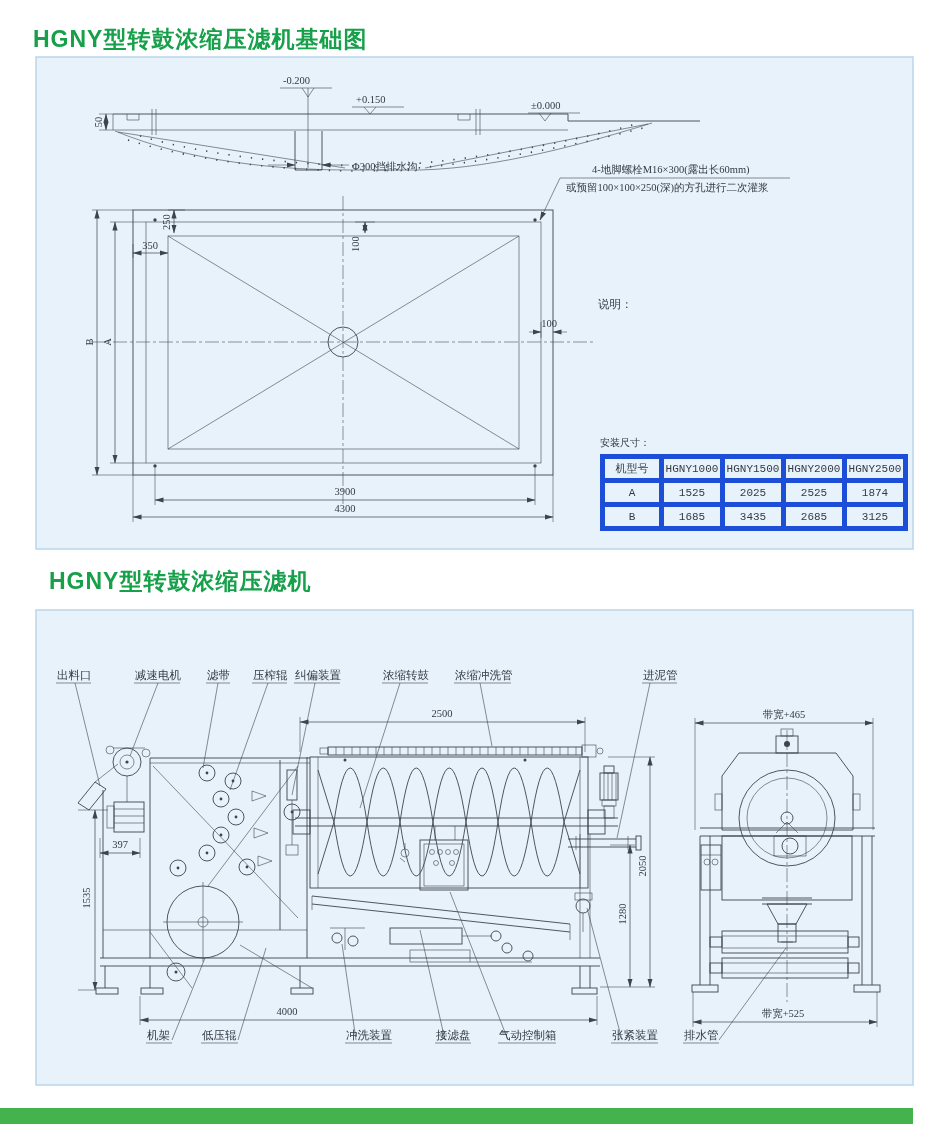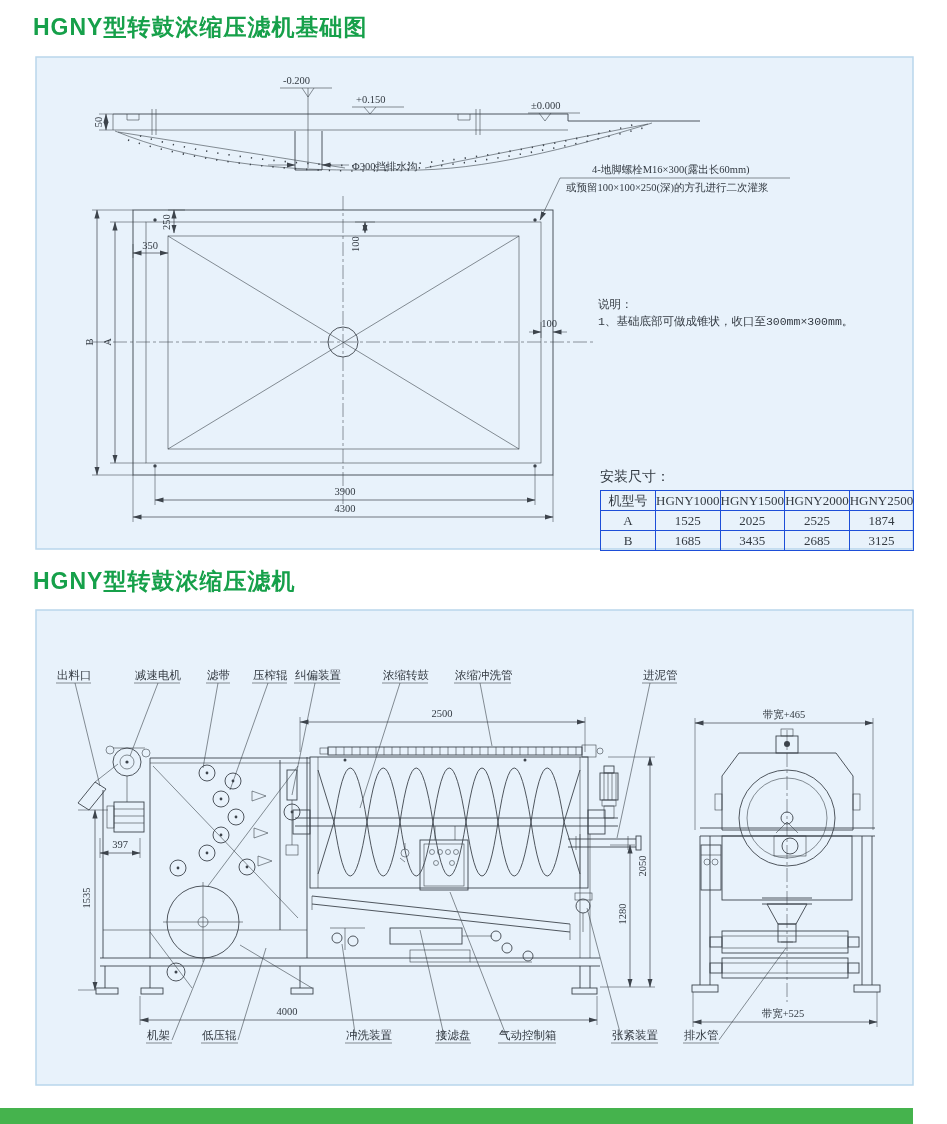--- a/index.html
+++ b/index.html
@@ -2,37 +2,37 @@
 <html style="--title_green: #16a04a; --panel_bg: #e8f2fb; --panel_border: #b9d6ec; --line: #3d444c; --footer_green: #45b34d;"><head>
 <meta charset="utf-8">
 <style>
   :root{
     --title_green:#16a04a; --panel_bg:#e8f2fb; --panel_border:#b9d6ec;
     --line:#3d444c; --ink:#333a42; --footer_green:#45b34d;
   }
   html,body{margin:0;padding:0;background:#ffffff;}
   body{width:947px;height:1124px;position:relative;font-family:"Liberation Sans",sans-serif;overflow:hidden;}
   .page-title{position:absolute;left:33px;color:var(--title_green);font-size:23px;font-weight:bold;letter-spacing:1px;white-space:nowrap;}
-  #title1{top:12px;}
-  #title2{top:566px;}
+  #title1{top:24px;}
+  #title2{top:566px;margin-left:16px;}
   svg text{fill:var(--ink);font-family:"Liberation Serif","DejaVu Serif",serif;}
   .ln{stroke:var(--line);stroke-width:0.9;fill:none;}
   .thin{stroke:var(--line);stroke-width:0.6;fill:none;}
   .dim{stroke:var(--line);stroke-width:0.7;fill:none;marker-start:url(#arr);marker-end:url(#arr);}
   .ext{stroke:var(--line);stroke-width:0.55;fill:none;}
   .cl{stroke:var(--line);stroke-width:0.55;fill:none;stroke-dasharray:14 3 3 3;}
   .dot{fill:var(--line);}
   .dtx{font-size:10.5px;}
   .lbl{font-size:11.5px;}
   .stip{stroke:var(--line);stroke-width:1.6;fill:none;stroke-dasharray:1.3 10;}
-  .notes{position:absolute;left:598px;top:296px;width:300px;font-family:Liberation Mono, monospace;font-size:11.5px;color:var(--ink);line-height:17px;}
+  .notes{position:absolute;left:598px;top:296px;width:300px;font-family:Liberation Serif, serif;font-size:11.5px;color:var(--ink);line-height:17px;}
   .tblwrap{position:absolute;left:600px;top:436px;font-family:"Liberation Serif","DejaVu Serif",serif;color:var(--ink);}
-  .tblcap{font-size:14px;margin-bottom:4px;margin-top:32px;}
+  .tblcap{font-size:10px;margin-bottom:4px;}
   table.dims{border-collapse:collapse;}
-  table.dims td{border:1px solid #1d4ed8;font-size:13px;text-align:center;padding:0;height:19px;}
+  table.dims td{border:5px solid #1d4ed8;font-size:11px;text-align:center;padding:0;height:19px;font-family:Liberation Mono, monospace;}
   td.c0{width:54px;} td.c1,td.c2,td.c3,td.c4{width:56px;}
   .footer-bar{position:absolute;left:0;top:1108px;width:913px;height:16px;background:var(--footer_green);}
 </style>
 </head>
 <body>
 
 <div id="title1" class="page-title">HGNY型转鼓浓缩压滤机基础图</div>
 <div id="title2" class="page-title">HGNY型转鼓浓缩压滤机</div>
 
 <svg width="947" height="1124" viewBox="0 0 947 1124" style="position:absolute;left:0;top:0;">
@@ -472,21 +472,20 @@
     <line class="thin" x1="611" y1="1043" x2="658" y2="1043"></line>
       <line class="thin" x1="622" y1="1040" x2="587" y2="908"></line>
     <text class="lbl" x="684" y="1039">排水管</text>
     <line class="thin" x1="683" y1="1043" x2="719" y2="1043"></line>
       <line class="thin" x1="719" y1="1040" x2="786" y2="948"></line>
   </g>
 </svg>
 
 <div class="notes">
   <div>说明：</div>
-  <div>1、基础底部可做成锥状，收口至300mm×300mm。</div>
 </div>
 
 <div class="tblwrap">
   <div class="tblcap">安装尺寸：</div>
   <table class="dims">
     <tbody>
         <tr>
       <td class="c0">机型号</td>
       <td class="c1">HGNY1000</td>
       <td class="c2">HGNY1500</td>

